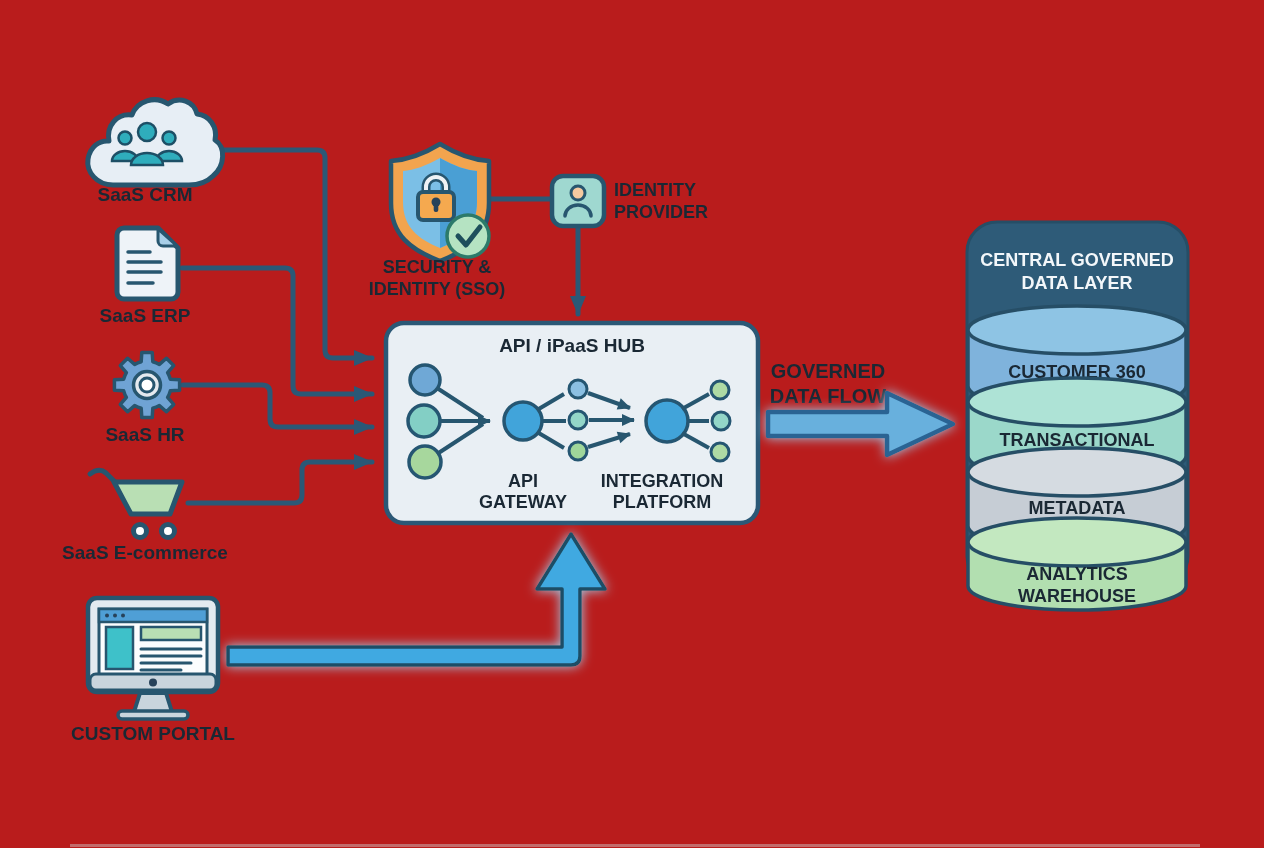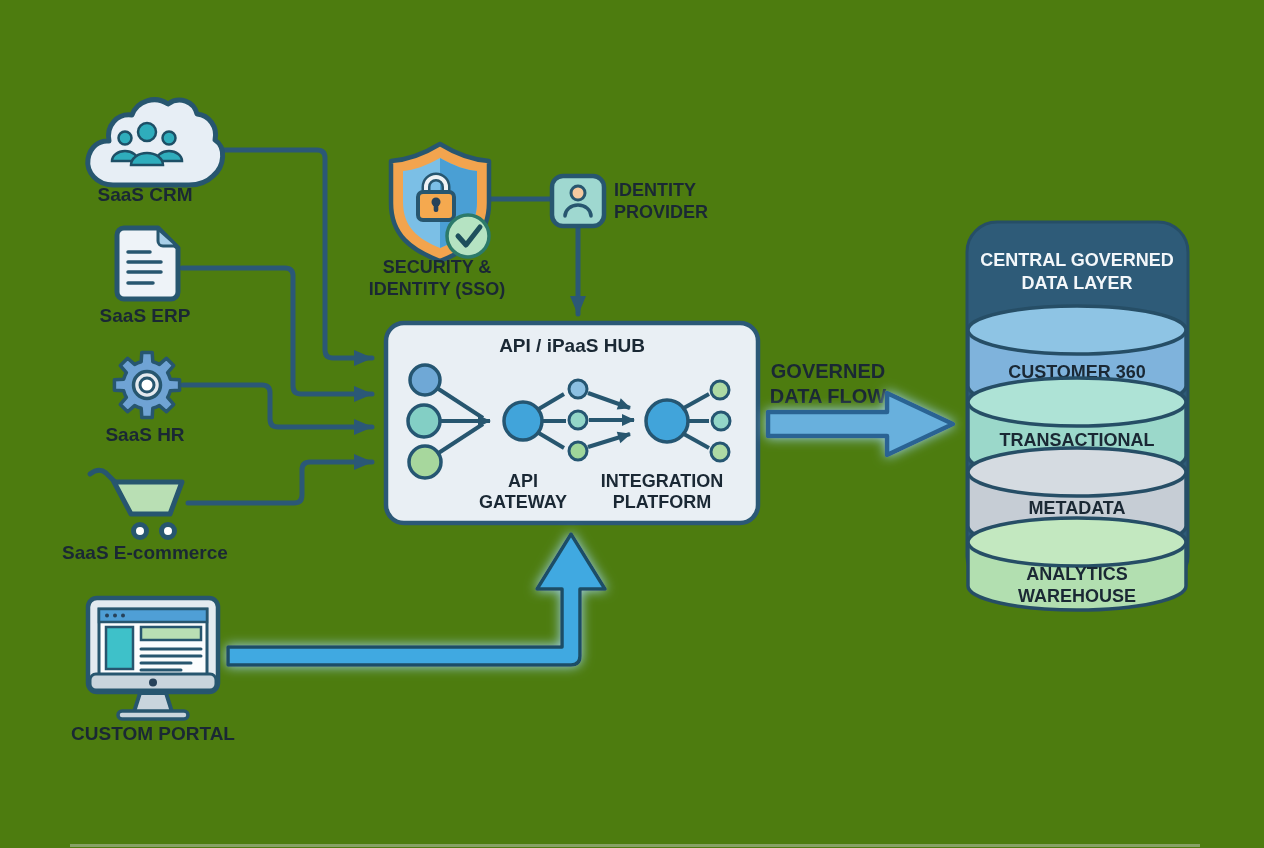--- a/index.html
+++ b/index.html
@@ -1,16 +1,16 @@
 <!DOCTYPE html>
 <html><head>
 <meta charset="utf-8">
 <style>
   html,body{margin:0;padding:0;background:#ffffff;}
-  .stage{position:relative;width:1264px;height:848px;background:#4d7c0f;overflow:hidden;}
+  .stage{position:relative;width:1264px;height:848px;background:#b91c1c;overflow:hidden;}
   svg{display:block;}
   .t{font-family:"Liberation Sans",sans-serif;font-weight:700;fill:#1a2834;}
   .t18{font-size:18px;}
   .t19{font-size:19px;}
   .t20{font-size:20px;}
   .tw{fill:#f3f7fa;}
   .conn{fill:none;stroke:#2b5876;stroke-width:5;stroke-linecap:round;}
   .thin{fill:none;stroke:#27566f;stroke-width:4;}
   .glow{filter:url(#blueGlow);}
 </style>

